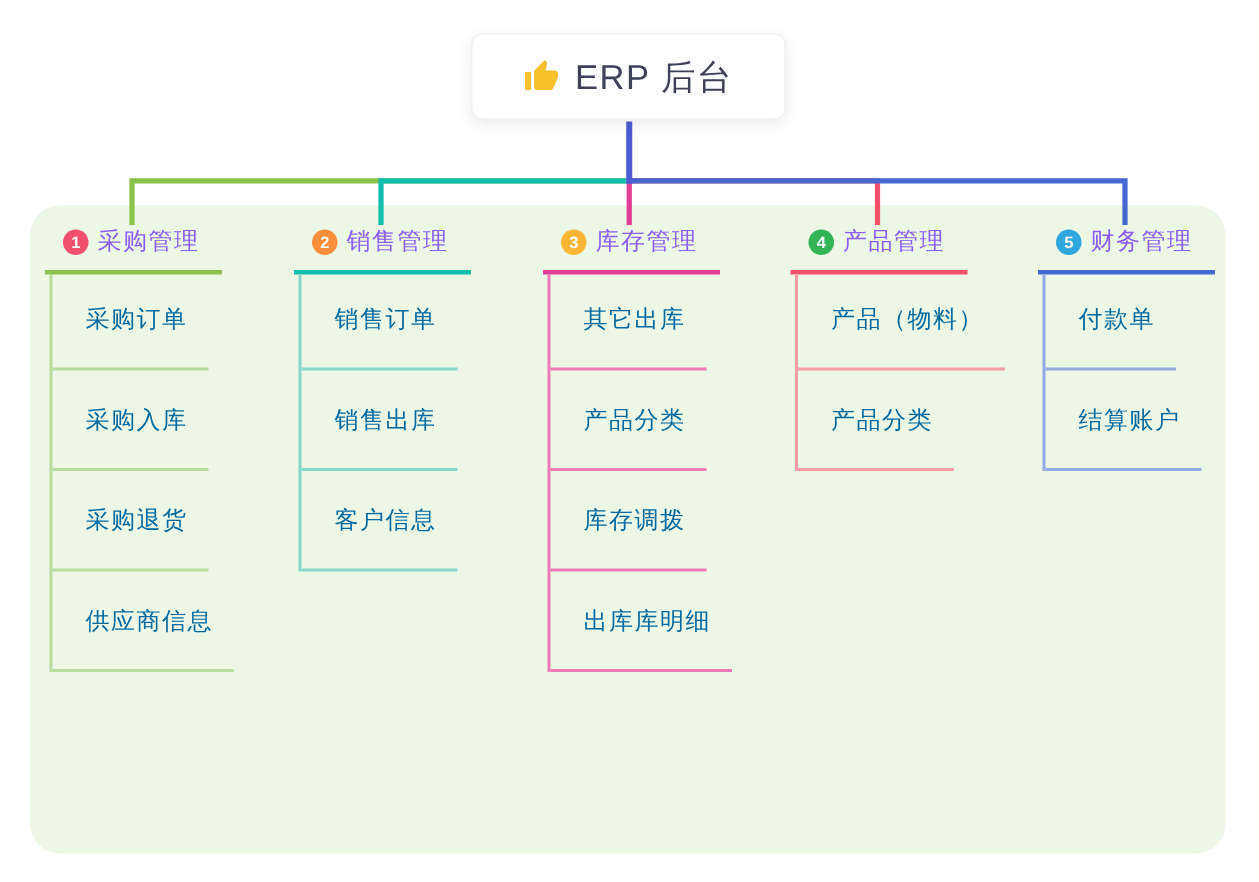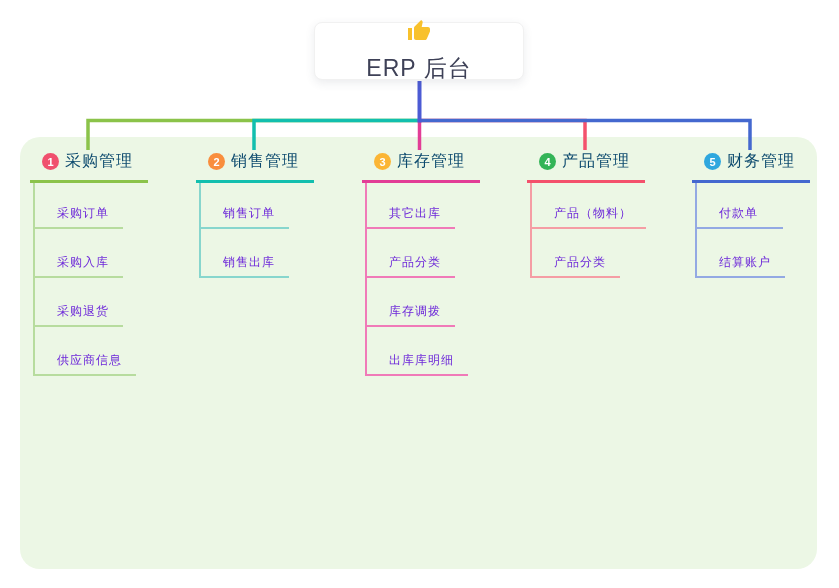--- a/index.html
+++ b/index.html
@@ -14,44 +14,44 @@
 
   
   svg.connectors { position: absolute; left: 0; top: 0; width: 839px; height: 588px;
                    pointer-events: none; }
 
   
   .root-card { position: absolute; left: 314px; top: 22px; width: 210px; height: 58px;
                background: #ffffff; border: 1px solid #f1f1f1; border-radius: 8px;
                box-shadow: 0 3px 10px rgba(60,70,90,0.10);
                display: flex; align-items: center; justify-content: center; gap: 10px;
-               cursor: pointer; flex-direction: column; }
+               cursor: pointer; }
   .root-card .root-label { font-size: 23px; color: #3e4157; font-weight: 500; letter-spacing: 1px; }
   .root-card svg { width: 24px; height: 24px; flex: 0 0 auto; }
 
   
   .branch { position: absolute; width: 118px; }
   .b1 { left: 30px;  top: 151px; }
   .b2 { left: 196px; top: 151px; }
   .b3 { left: 362px; top: 151px; }
   .b4 { left: 527px; top: 151px; }
   .b5 { left: 692px; top: 151px; }
 
   .branch-header { display: flex; align-items: center; gap: 6px; padding: 0 0 8px 12px;
                    border-bottom: 3px solid var(--main); cursor: pointer; white-space: nowrap; }
   .badge { display: inline-flex; align-items: center; justify-content: center;
            width: 17px; height: 17px; border-radius: 50%; background: var(--badge);
            color: #ffffff; font-size: 11px; font-weight: bold; flex: 0 0 auto; }
-  .branch-title { font-size: 16px; color: #0c4a6e; font-weight: 500; letter-spacing: 1px; }
+  .branch-title { font-size: 16px; color: #8b5cf6; font-weight: 500; letter-spacing: 1px; }
 
   .branch-items { list-style: none; margin-left: 3px; border-left: 2px solid var(--light);
                   width: max-content; }
   .branch-items li { display: block; width: fit-content; min-width: 86px;
-                     padding: 24px 14px 4px 22px; border-bottom: 2px solid var(--light);
-                     font-size: 12px; line-height: 19px; letter-spacing: 1px; color: #6d28d9;
+                     padding: 24px 14px 22px 22px; border-bottom: 2px solid var(--light);
+                     font-size: 16px; line-height: 19px; letter-spacing: 1px; color: #0369a1;
                      white-space: nowrap; cursor: pointer; }
   .branch-items li:first-child { padding-top: 21px; }
 </style>
 </head>
 <body>
 
 <div class="stage">
 
   <div class="panel"></div>
 
@@ -85,20 +85,21 @@
   </section>
 
   <section class="branch b2" style="--main: #12bfae; --light: #87d6cd; --badge: #f98e3d;">
     <div class="branch-header">
       <span class="badge">2</span>
       <span class="branch-title">销售管理</span>
     </div>
     <ul class="branch-items">
         <li>销售订单</li>
         <li>销售出库</li>
+        <li>客户信息</li>
       </ul>
   </section>
 
   <section class="branch b3" style="--main: #e23d96; --light: #f07ab8; --badge: #fbb535;">
     <div class="branch-header">
       <span class="badge">3</span>
       <span class="branch-title">库存管理</span>
     </div>
     <ul class="branch-items">
         <li>其它出库</li>

